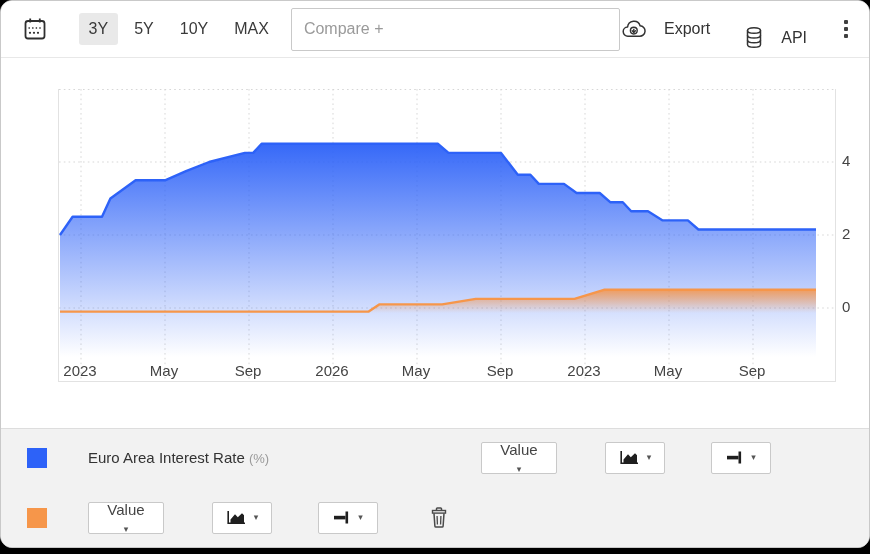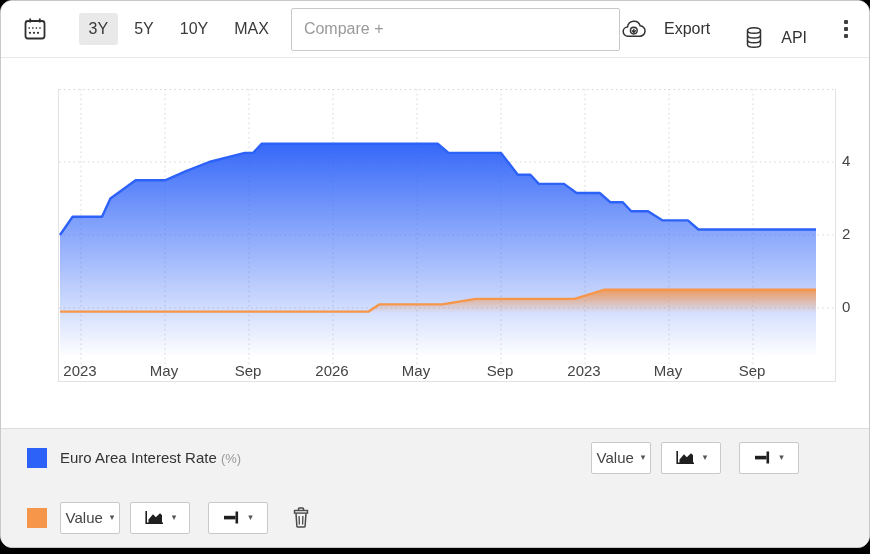--- a/index.html
+++ b/index.html
@@ -23,28 +23,28 @@
   .kebab{margin-left:33px;margin-right:17px;display:flex;flex-direction:column;gap:3px;cursor:pointer;padding:4px;}
   .kebab span{width:4px;height:4px;background:#3f3f3f;border-radius:1px;display:block;}
   
   .chart-wrap{position:absolute;left:57px;top:88px;width:776px;height:292px;
               border-left:1px solid #e2e2e2;border-right:1px solid #e2e2e2;border-bottom:1px solid #e2e2e2;box-sizing:content-box;}
   .chart-wrap svg{display:block;}
   .y-label{position:absolute;left:841px;width:26px;font-size:15px;color:#444;}
   .x-label{position:absolute;top:361px;width:46px;text-align:center;font-size:15px;color:#444;}
   
   .legend-panel{position:absolute;left:0;right:0;top:427px;bottom:0;background:#f2f2f2;border-top:1px solid #ddd;}
-  .legend-row{display:flex;align-items:center;height:33px;margin-top:12px;padding-left:26px;padding-right:20px;}
+  .legend-row{display:flex;align-items:center;height:33px;margin-top:12px;padding-left:26px;padding-right:20px;gap:28px;}
   .legend-row + .legend-row{margin-top:27px;}
   .swatch{width:20px;height:20px;margin-right:13px;flex:0 0 auto;}
   .series-label{flex:1;font-size:15px;color:#333;}
   .series-label .unit{color:#9a9a9a;font-size:13px;}
   .btn{height:32px;background:#fff;border:1px solid #c9c9c9;border-radius:2px;display:flex;
        align-items:center;justify-content:center;cursor:pointer;box-sizing:border-box;}
-  .value-btn{width:60px;margin-right:10px;font-size:15px;color:#444;gap:7px;}
+  .value-btn{width:76px;margin-right:20px;font-size:15px;color:#444;gap:7px;flex-direction:column;}
   .icon-btn{width:60px;margin-right:18px;gap:8px;}
   .icon-btn.last{margin-right:16px;}
   .caret{font-size:9px;color:#555;line-height:1;}
   .trash-slot{width:34px;display:flex;align-items:center;justify-content:center;}
   .trash-btn{cursor:pointer;display:flex;align-items:center;justify-content:center;background:none;border:none;padding:0;}
 </style>
 </head>
 <body>
 
 <div class="app">

